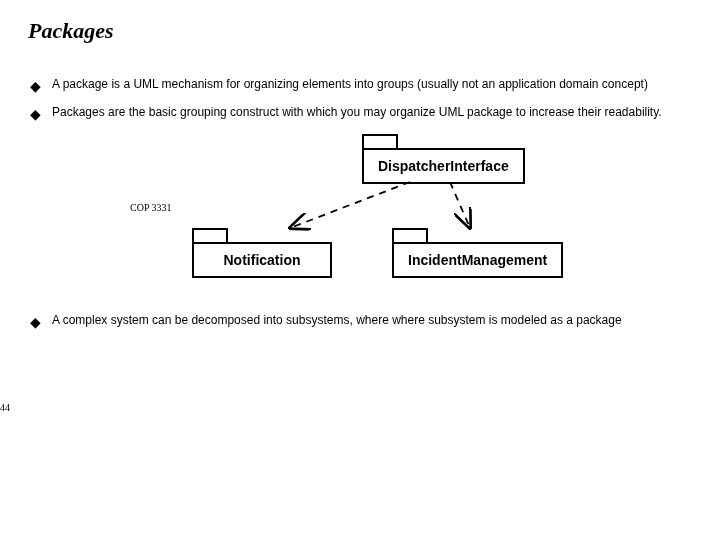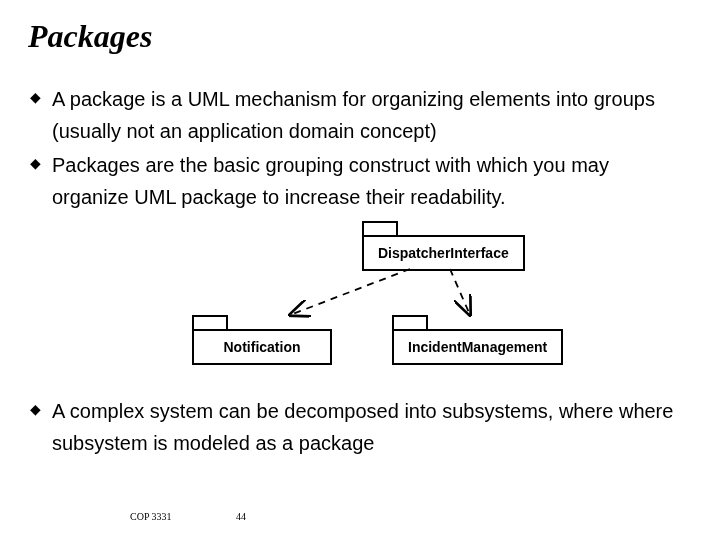--- a/index.html
+++ b/index.html
@@ -9,41 +9,41 @@
     background: #fff;
     font-family: Arial, Helvetica, sans-serif;
     color: #000;
     position: relative;
     overflow: hidden;
   }
   .title {
     font-family: "Times New Roman", Times, serif;
     font-style: italic;
     font-weight: bold;
-    font-size: 32px;
+    font-size: 22px;
     padding: 18px 0 0 28px;
   }
   .bullets {
     margin: 28px 30px 0 30px;
   }
   .bullet-row {
     display: flex;
     align-items: flex-start;
     margin-bottom: 2px;
   }
   .bullet-mark {
     width: 22px;
     flex: 0 0 22px;
     font-size: 14px;
     line-height: 24px;
     padding-top: 2px;
   }
   .bullet-text {
-    font-size: 20px;
-    line-height: 32px;
+    font-size: 12px;
+    line-height: 24px;
     flex: 1;
   }
   .diagram {
     position: relative;
     width: 720px;
     height: 180px;
   }
   .pkg {
     position: absolute;
   }
@@ -71,24 +71,25 @@
     pointer-events: none;
   }
   .footer {
     position: absolute;
     bottom: 18px;
     left: 0;
     width: 648px;
     display: flex;
     font-family: "Times New Roman", Times, serif;
     font-size: 10px;
+    flex-direction: column;
   }
   .footer .left { flex: 0 0 200px; padding-left: 130px; }
   .footer .center { flex: 1; text-align: center; }
-  .footer .right { flex: 0 0 120px; text-align: left; margin-left: 36px; }
+  .footer .right { flex: 0 0 120px; text-align: left; }
 </style>
 </head>
 <body>
 
 <h1 class="title">Packages</h1>
 
 <div class="bullets">
   <div class="bullet-row">
     <div class="bullet-mark">◆</div>
     <div class="bullet-text">A package is a UML mechanism for organizing elements into groups  (usually not an application domain concept)</div>

